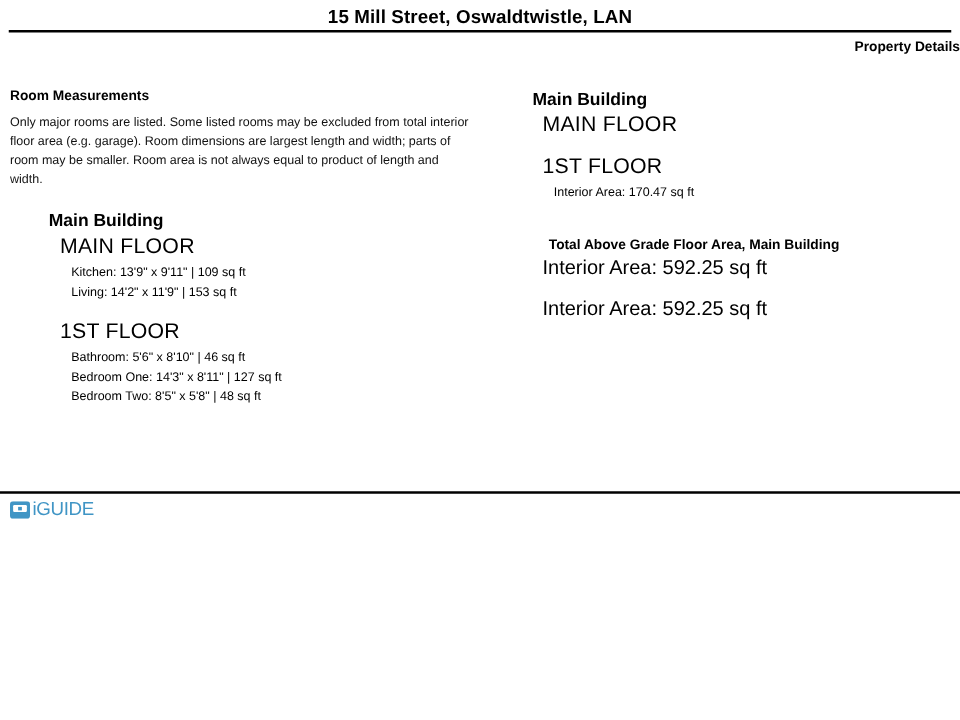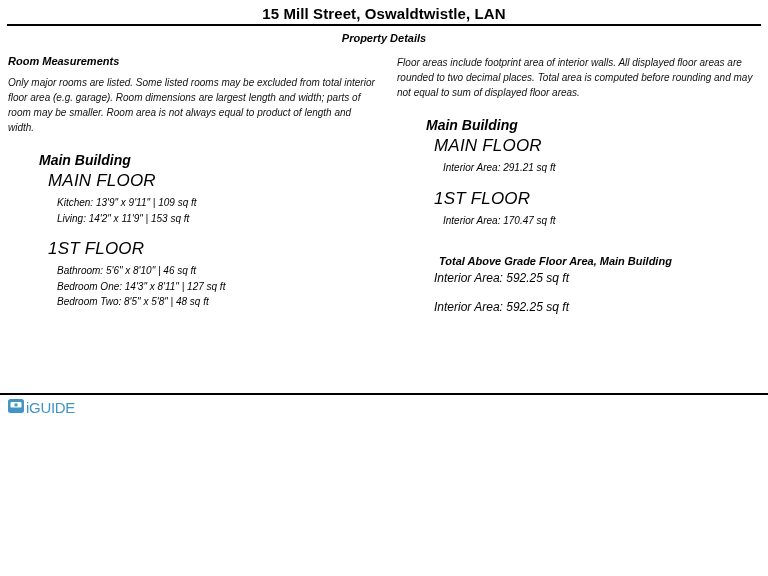--- a/index.html
+++ b/index.html
@@ -19,29 +19,28 @@
     font-size: 15px;
     font-weight: bold;
     padding-top: 5px;
     letter-spacing: 0.1px;
   }
   .title-rule {
     border-top: 2px solid #000;
     margin: 2px 7px 0 7px;
   }
   .doc-subtitle {
-    text-align: center;
+    text-align: right;
     font-size: 11px;
     font-weight: bold;
     margin-top: 6px;
-    font-style: italic;
   }
 
   
-  .col { position: absolute; top: 55px; font-style: italic; }
+  .col { position: absolute; top: 71px; }
   .col-left  { left: 8px;   width: 370px; }
   .col-right { left: 397px; width: 366px; }
 
   .section-heading {
     font-size: 11px;
     font-weight: bold;
     margin-bottom: 8px;
   }
   .section-desc {
     font-size: 10px;
@@ -80,21 +79,21 @@
 
   .totals { margin-top: 27px; }
   .total-block { margin-bottom: 15px; }
   .total-heading {
     font-size: 11px;
     font-weight: bold;
     margin-left: 42px;
     margin-bottom: 4px;
   }
   .total-area {
-    font-size: 12px;
+    font-size: 16px;
     margin-left: 37px;
   }
 
   
   .footer {
     position: absolute;
     left: 0; right: 0; bottom: 0;
     height: 27px;
     border-top: 2px solid #000;
     display: flex;
@@ -103,21 +102,21 @@
     padding: 0 8px 0 8px;
     background: #fff;
   }
   .footer-disclaimer {
     font-size: 7.5px;
     color: #222;
     white-space: nowrap;
   }
   .logo {
     display: flex;
-    align-items: flex-start;
+    align-items: center;
     gap: 2px;
   }
   .logo-text {
     font-size: 15px;
     font-weight: 500;
     letter-spacing: -0.3px;
   }
 </style>
 </head>
 <body>
@@ -142,27 +141,25 @@
 
     <div class="floor-block">
       <div class="floor-name">1ST FLOOR</div>
       <div class="room-line">Bathroom: 5'6" x 8'10" | 46 sq ft</div>
       <div class="room-line">Bedroom One: 14'3" x 8'11" | 127 sq ft</div>
       <div class="room-line">Bedroom Two: 8'5" x 5'8" | 48 sq ft</div>
     </div>
   </div>
 
   <div class="col col-right">
-    <div class="section-desc">Floor areas include footprint area of interior walls. All displayed floor areas are rounded to two decimal places. Total area is computed before rounding and may not equal to sum of displayed floor areas.</div>
 
     <div class="building-name">Main Building</div>
 
     <div class="floor-block">
       <div class="floor-name">MAIN FLOOR</div>
-      <div class="area-line">Interior Area: 291.21 sq ft</div>
     </div>
 
     <div class="floor-block">
       <div class="floor-name">1ST FLOOR</div>
       <div class="area-line">Interior Area: 170.47 sq ft</div>
     </div>
 
     <div class="totals">
       <div class="total-block">
         <div class="total-heading">Total Above Grade Floor Area, Main Building</div>

